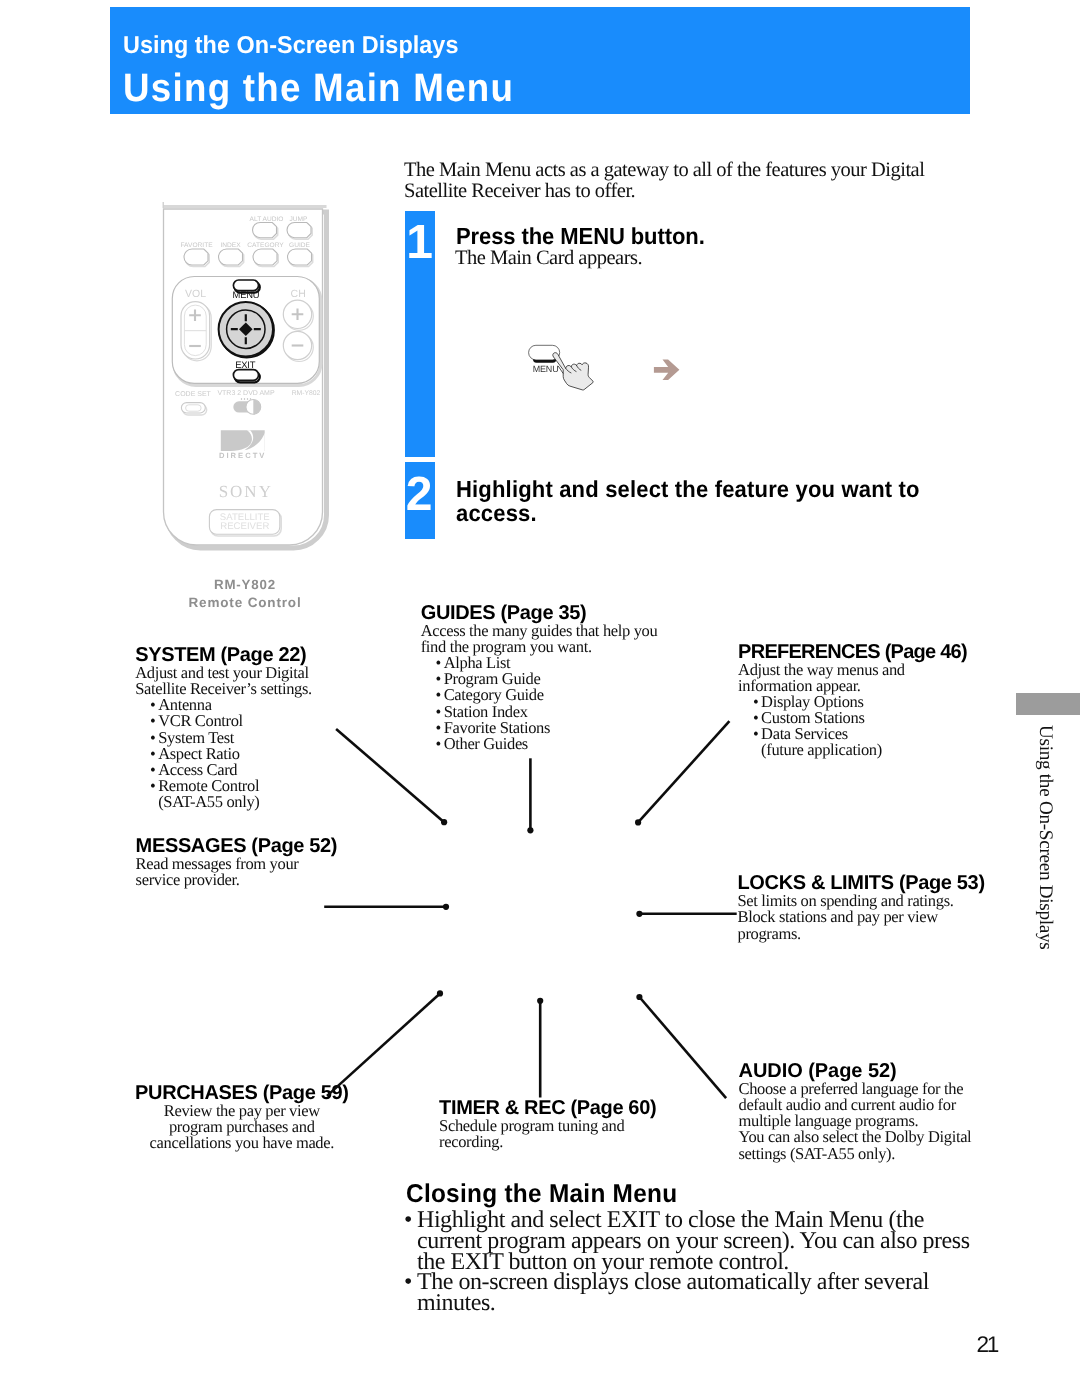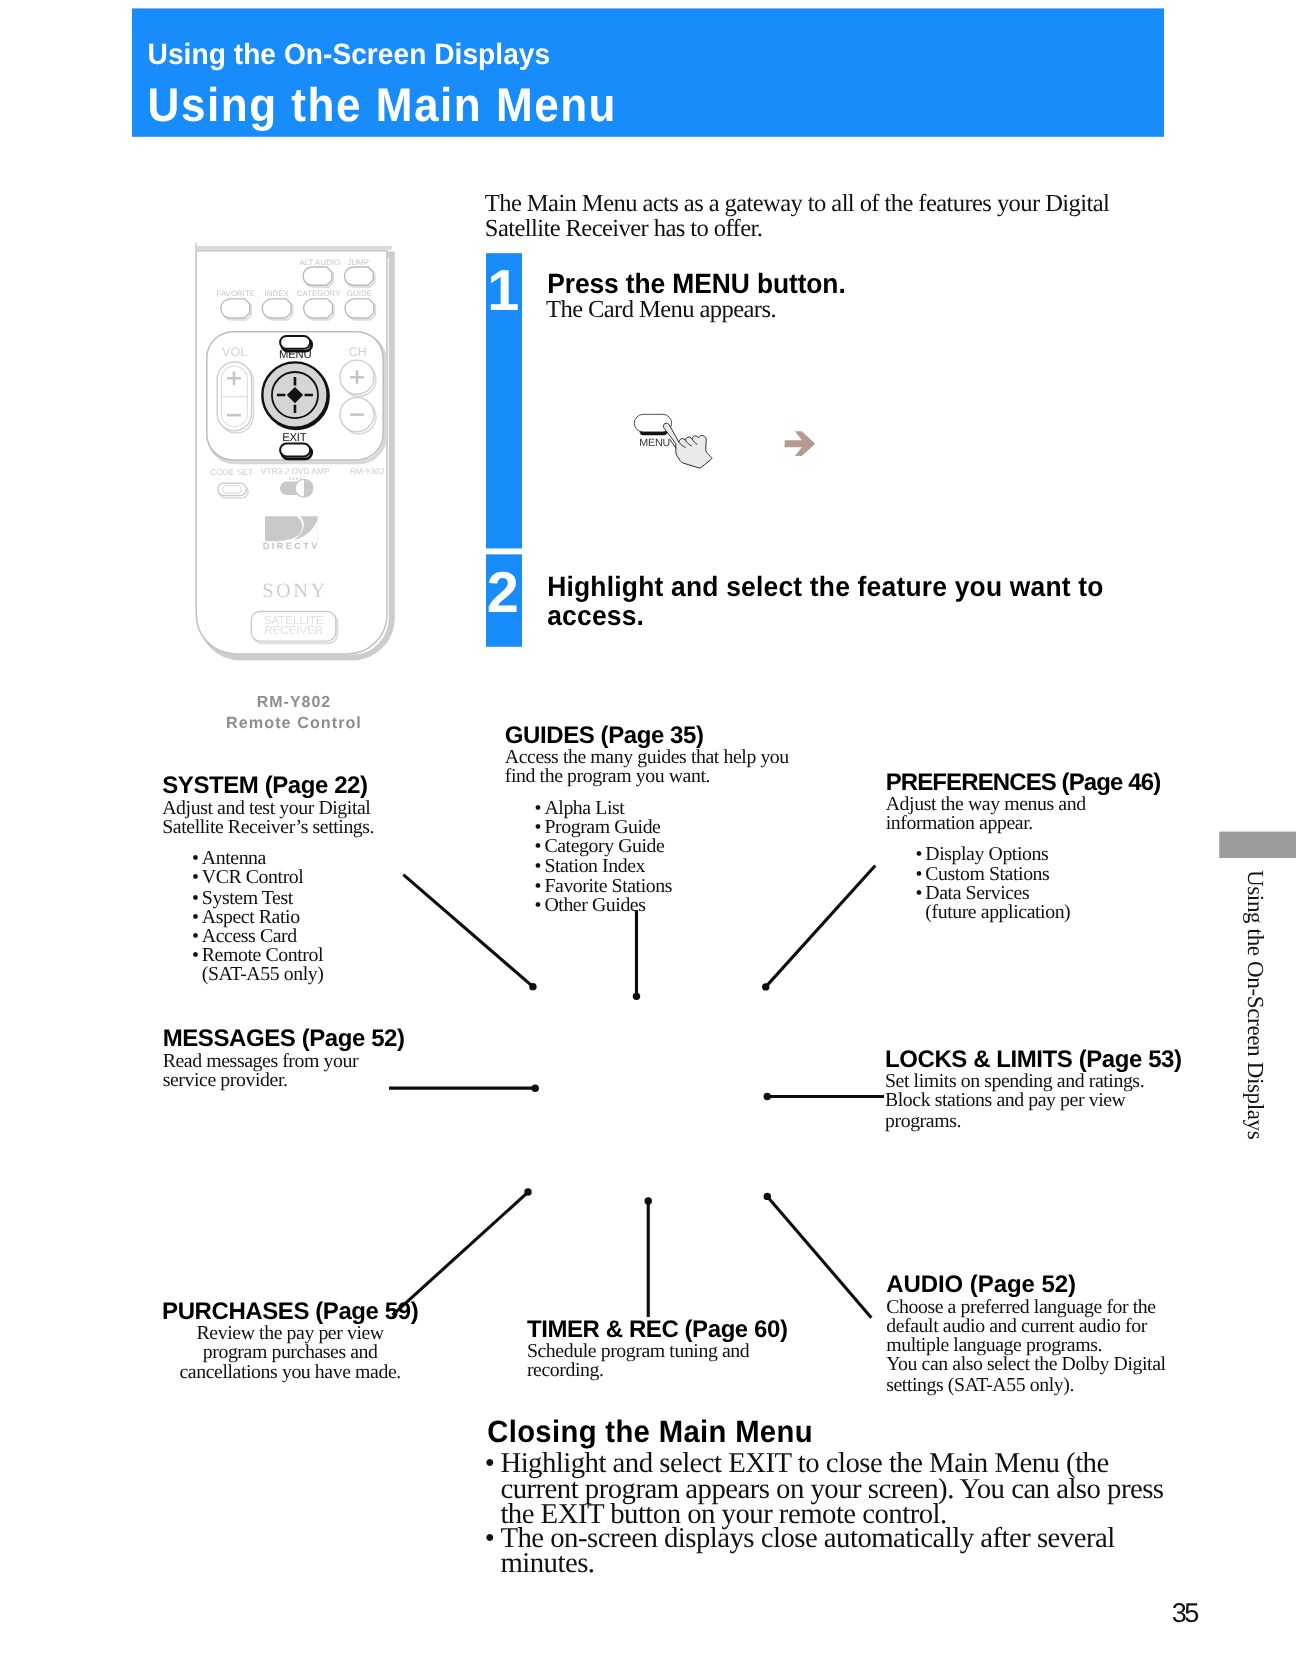--- a/index.html
+++ b/index.html
@@ -27,21 +27,21 @@
      font-size:23.3px;color:#000;letter-spacing:0.1px;line-height:24.2px;
      transform:scaleX(0.945);transform-origin:0 0;}
   .step-body{position:absolute;font-size:20.5px;line-height:21.5px;letter-spacing:-0.5px;color:#111;}
   [data-name="step-1-title"]{letter-spacing:-0.1px;}
   [data-name="step-2-title"]{letter-spacing:0.18px;}
   
   .callout{position:absolute;}
   .co-title{font-family:"Liberation Sans",sans-serif;font-weight:bold;font-size:20px;
      color:#000;letter-spacing:-0.35px;line-height:14px;white-space:nowrap;margin-bottom:3px;}
   .co-line{font-size:16.5px;line-height:16.1px;letter-spacing:-0.35px;color:#111;white-space:nowrap;}
-  .co-bullets{margin:10px;padding:0;list-style:none;}
+  .co-bullets{margin:0;padding:0;list-style:none;}
   .co-bullets li{font-size:16.5px;line-height:16.1px;letter-spacing:-0.35px;color:#111;white-space:nowrap;
      padding-left:23px;}
   .co-bullets li .bul{display:inline-block;width:8.2px;margin-left:-8.2px;}
   .co-bullets li.sub{padding-left:23px;}
   [data-name="callout-preferences-title"]{letter-spacing:-0.75px;}
   [data-name="callout-audio-title"]{letter-spacing:-0.05px;}
   
   .closing-title{position:absolute;font-family:"Liberation Sans",sans-serif;font-weight:bold;
      font-size:25.8px;color:#000;letter-spacing:0.3px;line-height:25px;
      transform:scaleX(0.945);transform-origin:0 0;}
@@ -65,21 +65,21 @@
   <div class="hdr" data-name="page-header-banner">
     <div class="hdr-kicker" data-name="header-kicker">Using the On-Screen Displays</div>
     <div class="hdr-title" data-name="header-title">Using the Main Menu</div>
   </div>
 
   <div class="intro" data-name="intro-paragraph">The Main Menu acts as a gateway to all of the features your Digital Satellite Receiver has to offer.</div>
 
   <div class="stepbar" data-name="step-1-bar" style="left:405px;top:211px;height:246px;"></div>
   <div class="stepnum" data-name="step-1-number" style="left:404.5px;top:219px;">1</div>
   <div class="step-title" data-name="step-1-title" style="left:455.5px;top:224px;width:500px;">Press the MENU button.</div>
-  <div class="step-body" data-name="step-1-body" style="left:455px;top:248px;width:470px;">The Card Menu appears.</div>
+  <div class="step-body" data-name="step-1-body" style="left:455px;top:248px;width:470px;">The Main Card appears.</div>
 
   <div class="stepbar" data-name="step-2-bar" style="left:405px;top:462px;height:77px;"></div>
   <div class="stepnum" data-name="step-2-number" style="left:404px;top:471px;">2</div>
   <div class="step-title" data-name="step-2-title" style="left:455.5px;top:477px;width:500px;">Highlight and select the feature you want to access.</div>
 
   <div class="closing-title" data-name="closing-section-title" style="left:405.5px;top:1182px;">Closing the Main Menu</div>
   <ul class="closing-list" data-name="closing-bullet-list" style="left:404px;top:1210px;width:566px;">
     <li data-name="closing-bullet"><span class="cbul" data-name="bullet-dot-icon">•</span><span data-name="closing-bullet-text">Highlight and select EXIT to close the Main Menu (the current program appears on your screen). You can also press the EXIT button on your remote control.</span></li>
     <li data-name="closing-bullet"><span class="cbul" data-name="bullet-dot-icon">•</span><span data-name="closing-bullet-text">The on-screen displays close automatically after several minutes.</span></li>
   </ul>
@@ -230,21 +230,21 @@
     <div class="co-title" data-name="callout-preferences-title">PREFERENCES (Page 46)</div>
     <div class="co-line" data-name="callout-preferences-line">Adjust the way menus and</div>
     <div class="co-line" data-name="callout-preferences-line">information appear.</div>
     <ul class="co-bullets" data-name="callout-preferences-bullet-list">
       <li data-name="callout-preferences-bullet"><span class="bul" data-name="bullet-dot-icon">•</span><span data-name="bullet-label">Display Options</span></li>
       <li data-name="callout-preferences-bullet"><span class="bul" data-name="bullet-dot-icon">•</span><span data-name="bullet-label">Custom Stations</span></li>
       <li data-name="callout-preferences-bullet"><span class="bul" data-name="bullet-dot-icon">•</span><span data-name="bullet-label">Data Services</span></li>
       <li class="sub" data-name="callout-preferences-bullet-sub">(future application)</li>
     </ul>
   </div>
-  <div class="callout" data-name="callout-messages" style="left:135.6px;top:859px;">
+  <div class="callout" data-name="callout-messages" style="left:135.6px;top:839px;">
     <div class="co-title" data-name="callout-messages-title">MESSAGES (Page 52)</div>
     <div class="co-line" data-name="callout-messages-line">Read messages from your</div>
     <div class="co-line" data-name="callout-messages-line">service provider.</div>
   </div>
   <div class="callout" data-name="callout-locks" style="left:737.5px;top:876.4px;">
     <div class="co-title" data-name="callout-locks-title">LOCKS &amp; LIMITS (Page 53)</div>
     <div class="co-line" data-name="callout-locks-line">Set limits on spending and ratings.</div>
     <div class="co-line" data-name="callout-locks-line">Block stations and pay per view</div>
     <div class="co-line" data-name="callout-locks-line">programs.</div>
   </div>
@@ -282,17 +282,17 @@
       <circle data-name="leader-dot-locks" cx="639.4" cy="913.8" r="3.1" stroke="none"></circle>
       <line data-name="leader-line-purchases" x1="327.0" y1="1095.9" x2="440.0" y2="993.5"></line>
       <circle data-name="leader-dot-purchases" cx="440.0" cy="993.4" r="3.1" stroke="none"></circle>
       <line data-name="leader-line-timer" x1="540.2" y1="1001.0" x2="540.2" y2="1097.5"></line>
       <circle data-name="leader-dot-timer" cx="540.2" cy="1000.8" r="3.1" stroke="none"></circle>
       <line data-name="leader-line-audio" x1="639.4" y1="997.0" x2="726.1" y2="1098.1"></line>
       <circle data-name="leader-dot-audio" cx="639.4" cy="997.0" r="3.1" stroke="none"></circle>
     </g>
   </svg>
 
-  <div class="pagenum" data-name="page-number" style="left:976.5px;top:1334px;">35</div>
+  <div class="pagenum" data-name="page-number" style="left:976.5px;top:1334px;">21</div>
 
   <div class="side-gray" data-name="side-tab-marker" style="left:1016.4px;top:693.3px;width:63.6px;height:22.2px;"></div>
   <div class="side-text" data-name="side-tab-label" style="left:1056px;top:724.5px;">Using the On-Screen Displays</div>
 </div>
 
 </body></html>

